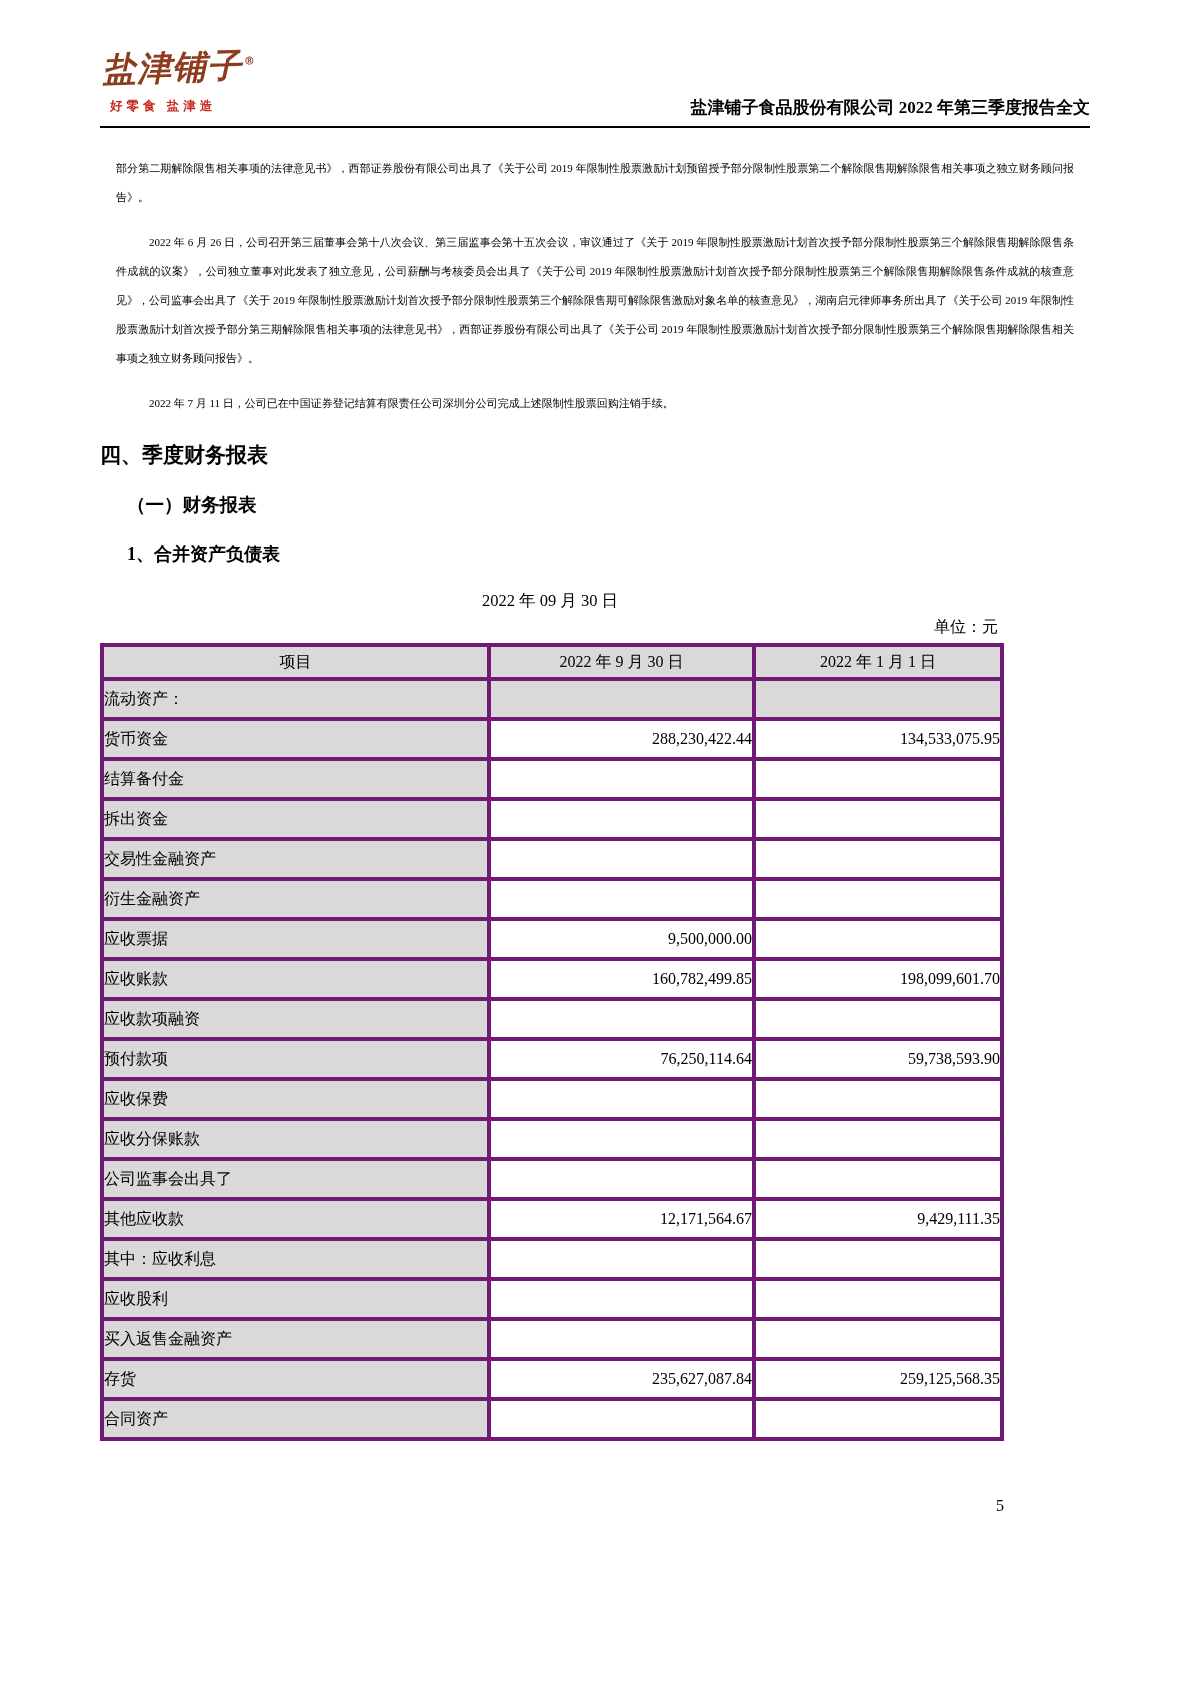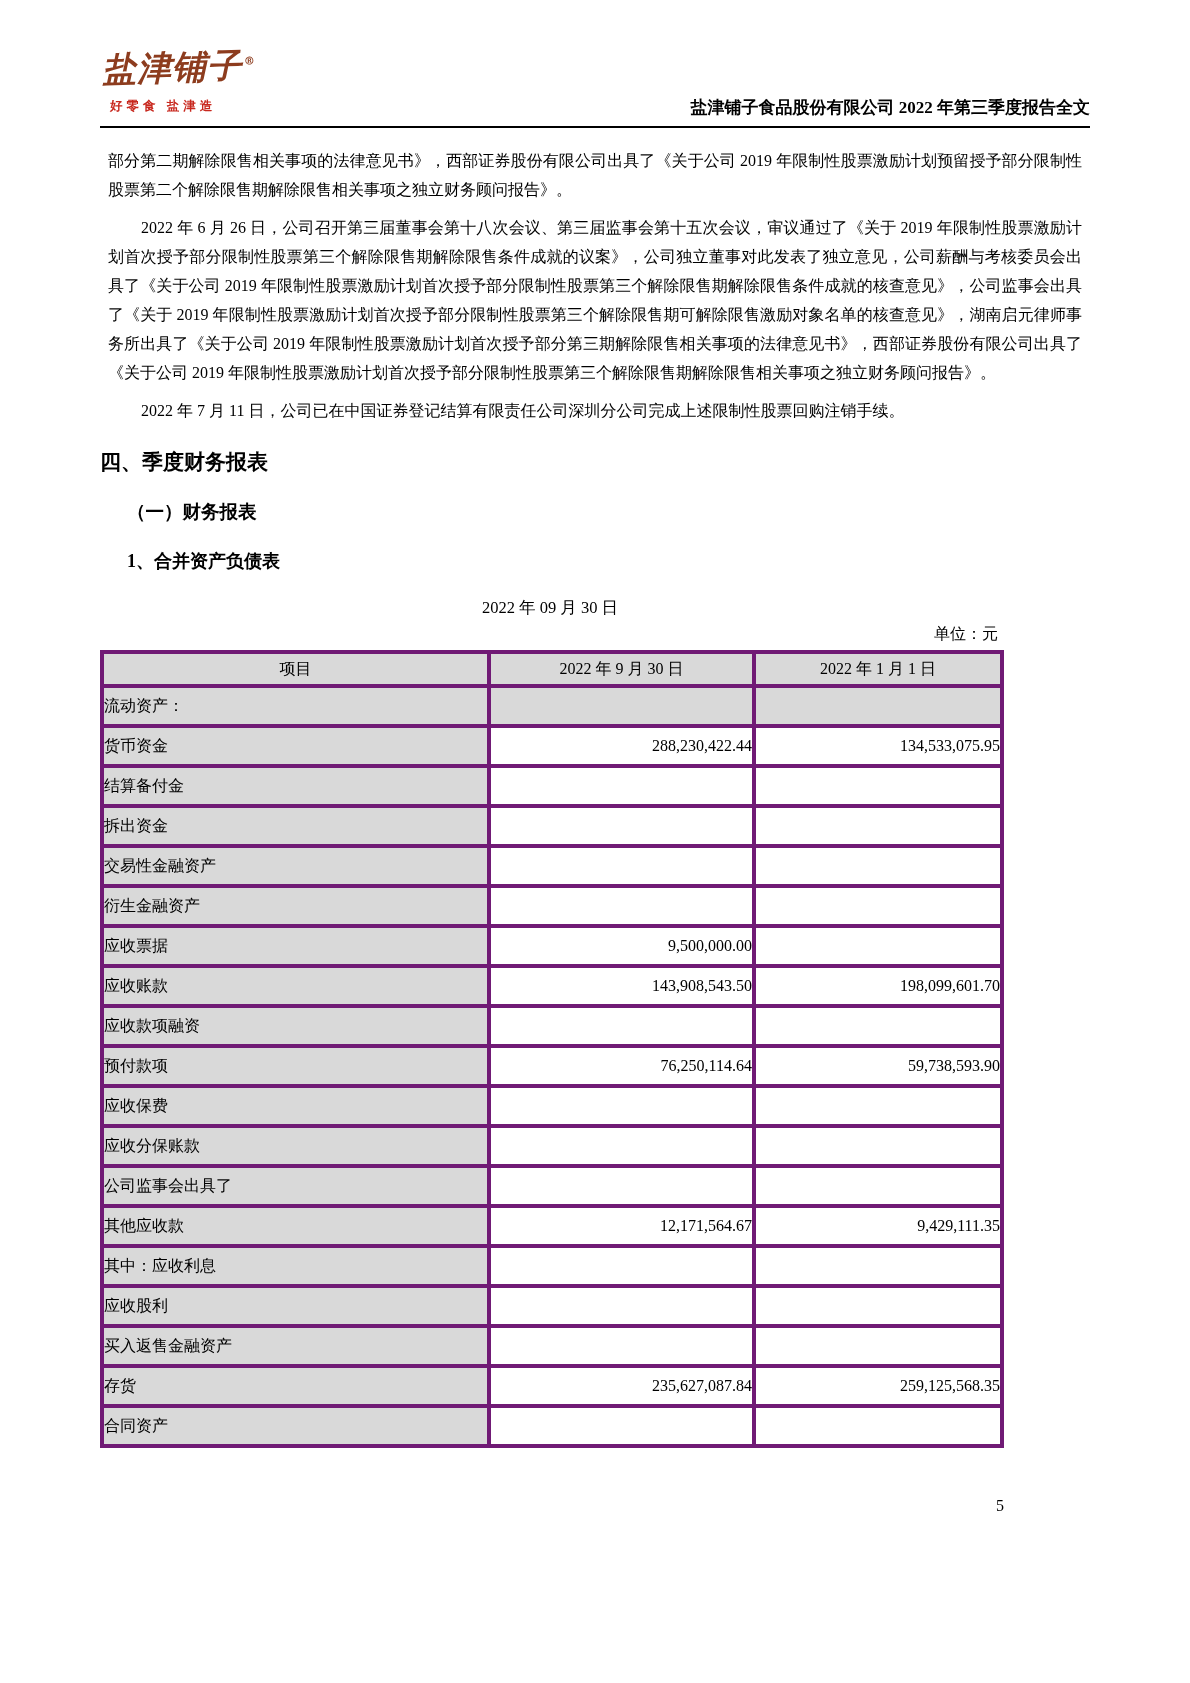--- a/index.html
+++ b/index.html
@@ -63,22 +63,22 @@
   }
 
   
   .content {
     position: absolute;
     left: 100px;
     top: 138px;
     width: 990px;
   }
   .body-par {
-    margin: 8px;
-    font-size: 16px;
+    margin: 16px;
+    font-size: 11px;
     line-height: 29px;
     text-align: justify;
     text-indent: 33px;
   }
   .body-par.no-indent { text-indent: 0; }
   .body-par + .body-par { margin-top: 9px; }
 
   .sec-h1 {
     margin: 22px 0 15px 0;
     font-size: 21px;
@@ -227,21 +227,21 @@
             <td class="value-cell"></td>
             <td class="value-cell"></td>
           </tr>
           <tr>
             <td class="label-cell indent-1">应收票据</td>
             <td class="value-cell">9,500,000.00</td>
             <td class="value-cell"></td>
           </tr>
           <tr>
             <td class="label-cell indent-1">应收账款</td>
-            <td class="value-cell">143,908,543.50</td>
+            <td class="value-cell">160,782,499.85</td>
             <td class="value-cell">198,099,601.70</td>
           </tr>
           <tr>
             <td class="label-cell indent-1">应收款项融资</td>
             <td class="value-cell"></td>
             <td class="value-cell"></td>
           </tr>
           <tr>
             <td class="label-cell indent-1">预付款项</td>
             <td class="value-cell">76,250,114.64</td>

